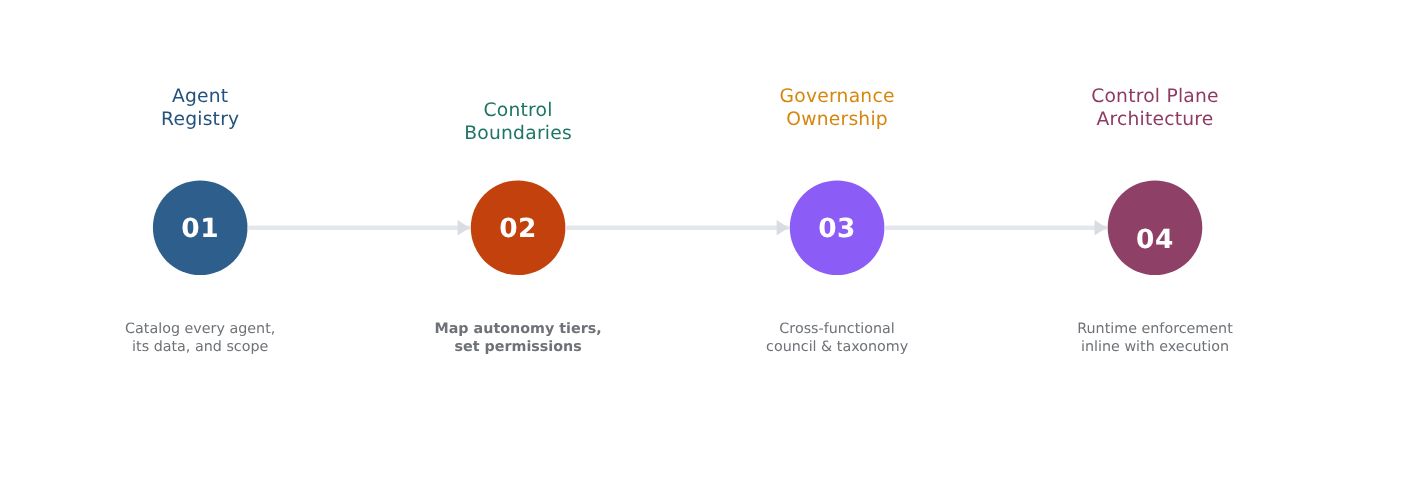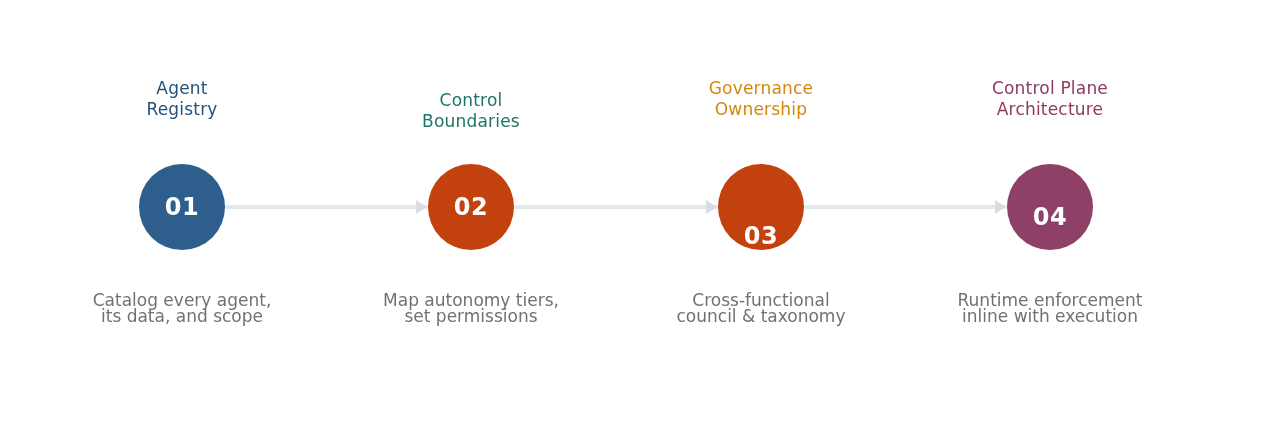--- a/index.html
+++ b/index.html
@@ -34,21 +34,21 @@
   }
   .step-number {
     font-size: 24px;
     font-weight: bold;
     letter-spacing: 0.5px;
   }
   .step-desc {
     position: absolute;
     width: 240px;
     text-align: center;
-    font-size: 17px;
+    font-size: 13px;
     line-height: 16px;
     white-space: pre-line;
   }
   .connector { position: absolute; height: 18px; }
   .conn-line {
     position: absolute;
     left: 0; right: 0; top: 7px;
     height: 4px;
     border-radius: 2px;
   }
@@ -80,33 +80,33 @@
     <div class="conn-line" style="background: rgb(228, 231, 236);"></div>
     <div class="conn-arrow" style="border-left-color: rgb(217, 221, 227);"></div>
   </div>
 
   <div class="step" style="left:351px; top:0;">
     <div class="step-title" style="top: 78px; color: rgb(30, 117, 101); margin-top: 12px;">Control
 Boundaries</div>
     <div class="step-circle" style="left: 77px; top: 164px; background: #c2410c;">
       <span class="step-number" style="color: rgb(255, 255, 255);">02</span>
     </div>
-    <div class="step-desc" style="top: 292px; color: rgb(110, 114, 119);">Map autonomy tiers,
+    <div class="step-desc" style="top: 292px; color: rgb(110, 114, 119); font-weight: bold;">Map autonomy tiers,
 set permissions</div>
   </div>
 
   <div class="connector" style="left:514px; top:198px; width:204px;">
     <div class="conn-line" style="background: rgb(228, 231, 236);"></div>
     <div class="conn-arrow" style="border-left-color: rgb(217, 221, 227);"></div>
   </div>
 
   <div class="step" style="left:641px; top:0;">
     <div class="step-title" style="top: 78px; color: rgb(213, 135, 13);">Governance
 Ownership</div>
-    <div class="step-circle" style="left: 77px; top: 164px; background: #c2410c; align-items: flex-end;">
+    <div class="step-circle" style="left: 77px; top: 164px; background: #8b5cf6;">
       <span class="step-number" style="color: rgb(255, 255, 255);">03</span>
     </div>
     <div class="step-desc" style="top: 292px; color: rgb(110, 114, 119);">Cross-functional
 council &amp; taxonomy</div>
   </div>
 
   <div class="connector" style="left:804px; top:198px; width:203px;">
     <div class="conn-line" style="background: rgb(228, 231, 236);"></div>
     <div class="conn-arrow" style="border-left-color: rgb(217, 221, 227);"></div>
   </div>

